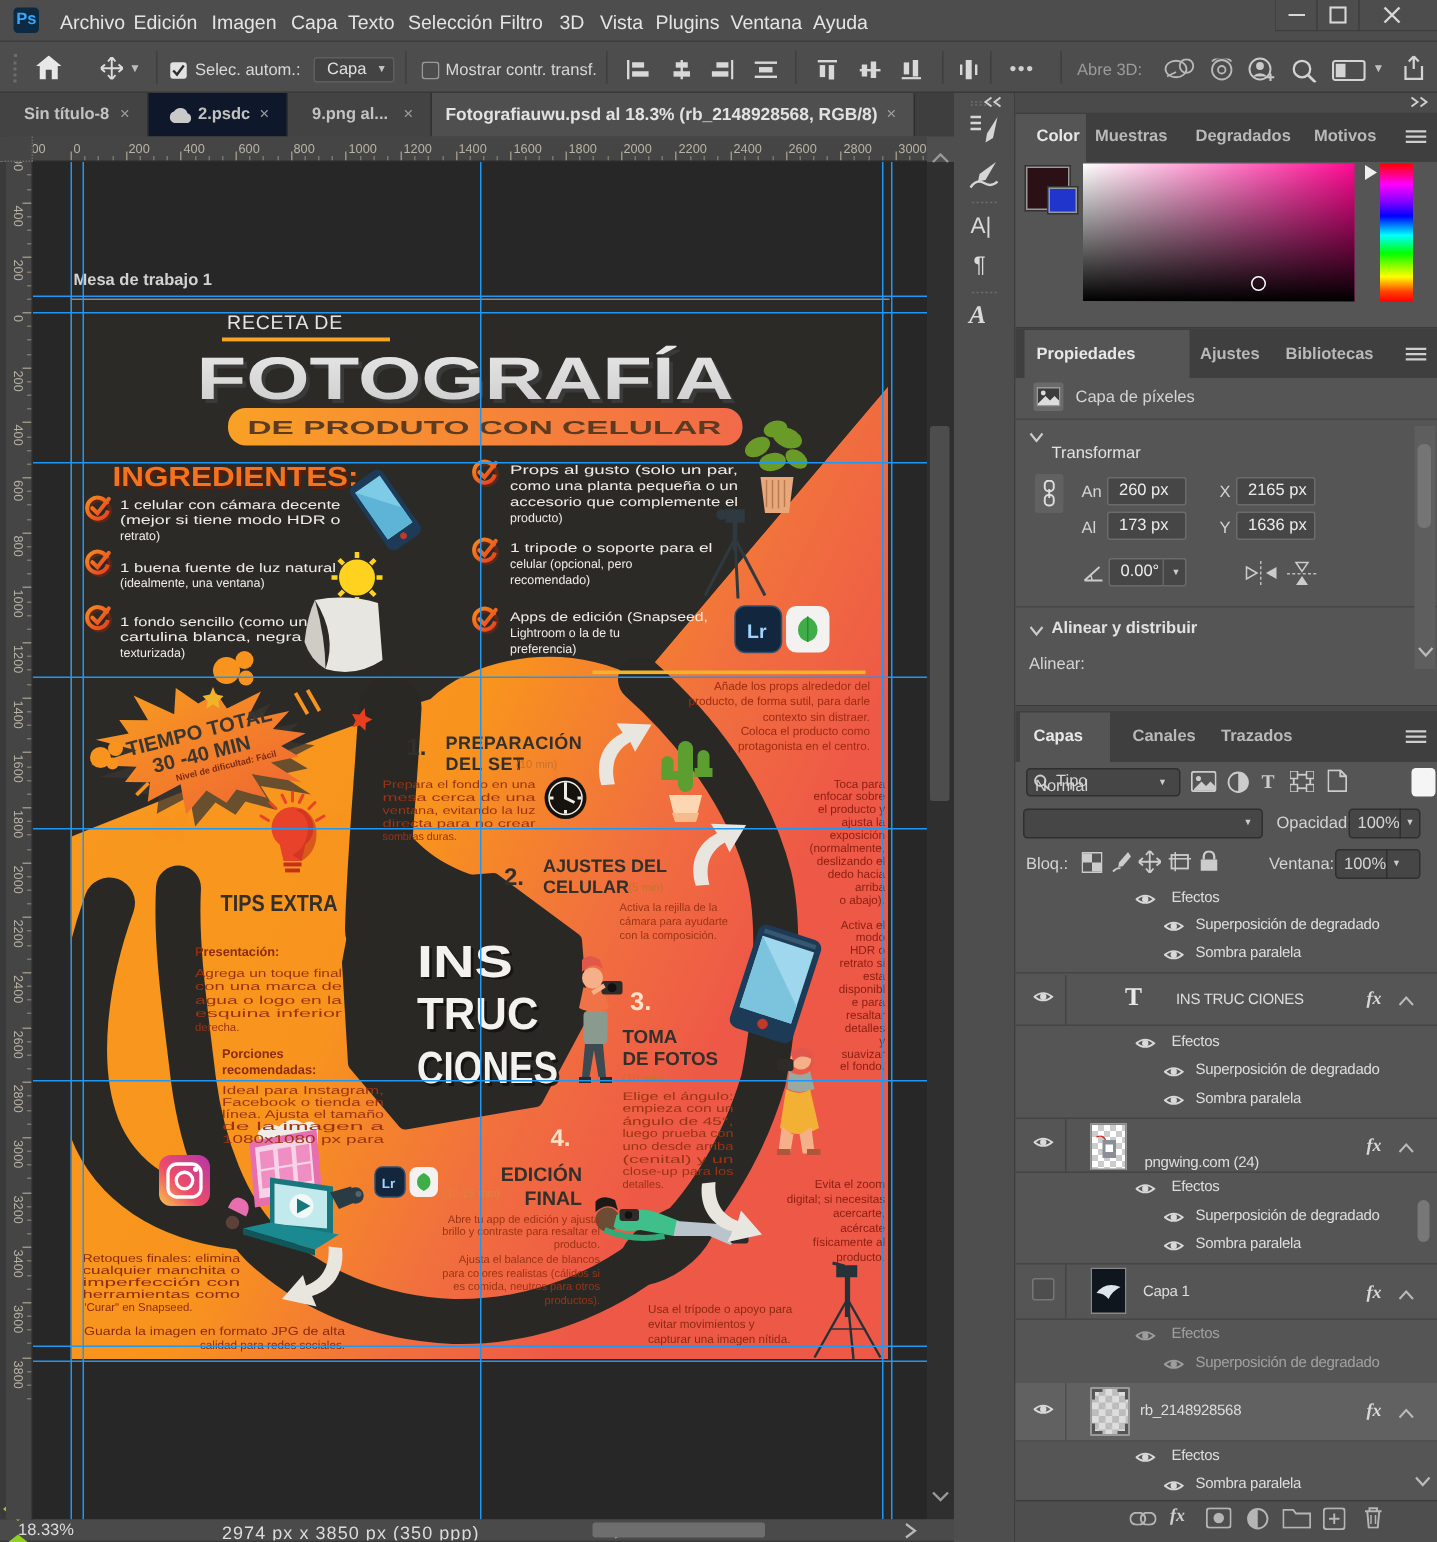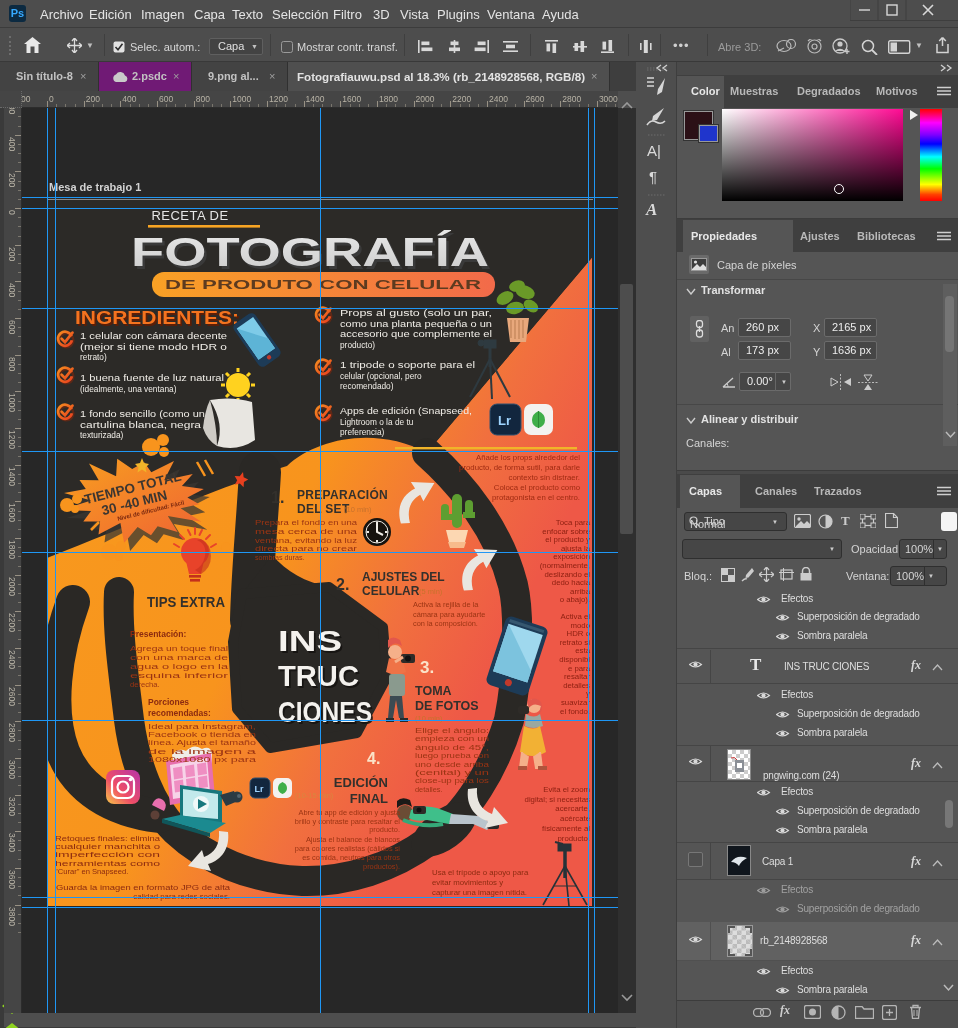--- a/index.html
+++ b/index.html
@@ -172,21 +172,21 @@
 <svg class="abs" style="left:934px;top:9px" width="17" height="17">
         <path d="M3,7 L3,15.5 L14,15.5 L14,7" fill="none" stroke="#d3d3d3" stroke-width="1.5"></path>
         <path d="M8.5,0.5 L8.5,9 M8.5,0.5 L5.2,4 M8.5,0.5 L11.8,4" fill="none" stroke="#d3d3d3" stroke-width="1.5"></path>
       </svg>
 </div>
 <div id="tabbar" class="abs"></div>
 <div class="tab" style="left:0px;width:99px;background:#434343;color:#c2c2c2">
 <span class="abs" style="left:16px;top:8px;font-weight:bold;">Sin título-8</span>
 <span class="abs" style="left:80px;top:8px;color:#9f9f9f">×</span>
 </div>
-<div class="tab" style="left:99px;width:93px;background:#701a75;color:#c2c2c2">
+<div class="tab" style="left:99px;width:93px;background:#0f172a;color:#c2c2c2">
 <svg class="abs" style="left:12px;top:9px" width="18" height="12">
         <path d="M5,11 A4,4 0 0 1 5,3.4 A5,5 0 0 1 14,4.5 A3.4,3.4 0 0 1 14,11 Z" fill="#c9c9c9"></path>
       </svg>
 <span class="abs" style="left:33px;top:8px;font-weight:bold;">2.psdc</span>
 <span class="abs" style="left:74px;top:8px;color:#9f9f9f">×</span>
 </div>
 <div class="tab" style="left:192px;width:96px;background:#434343;color:#c2c2c2">
 <span class="abs" style="left:16px;top:8px;font-weight:bold;">9.png al...</span>
 <span class="abs" style="left:77px;top:8px;color:#9f9f9f">×</span>
 </div>
@@ -827,20 +827,31 @@
 </div>
 <div id="vscroll" class="abs">
 <div class="abs" style="left:2px;top:176px;width:13px;height:250px;background:#4d4d4d;border-radius:2px"></div>
 <svg class="abs" style="left:3px;top:-6px" width="12" height="8">
         <path d="M1,6 L6,1 L11,6" fill="none" stroke="#9a9a9a" stroke-width="1.6"></path>
       </svg>
 <svg class="abs" style="left:3px;top:886px" width="12" height="8">
         <path d="M1,1 L6,6 L11,1" fill="none" stroke="#9a9a9a" stroke-width="1.6"></path>
       </svg>
 </div>
+<div id="statusbar" class="abs">
+<span class="abs" style="left:12px;top:1px">18.33%</span>
+<span class="abs" style="left:148px;top:2px;font-size:12px;letter-spacing:0.7px">2974 px x 3850 px (350 ppp)</span>
+<svg class="abs" style="left:408px;top:2px" width="10" height="11">
+        <path d="M2,1 L8,5.5 L2,10" fill="none" stroke="#c9c9c9" stroke-width="1.5"></path>
+      </svg>
+<div class="abs" style="left:395px;top:2px;width:115px;height:10px;background:#6e6e6e;border-radius:2px"></div>
+<svg class="abs" style="left:602px;top:2px" width="10" height="11">
+        <path d="M2,1 L8,5.5 L2,10" fill="none" stroke="#b9b9b9" stroke-width="1.5"></path>
+      </svg>
+</div>
 <div id="botedge" class="abs"></div>
 <svg class="abs" style="left:0px;top:995px" width="26" height="33">
 <path d="M12,3 L22,11 L12,19 L2,11 Z" fill="#8fd320"></path>
 <path d="M12,28 L21,35 L12,42 L3,35 Z" fill="#8fd320"></path>
 </svg>
 <div id="strip" class="abs">
 <svg class="abs" style="left:11px;top:5px" width="20" height="4">
         <path d="M0,1 L20,1 M0,3 L20,3" stroke="#6d6d6d" stroke-dasharray="1.5,1.5"></path>
       </svg>
 <svg class="abs" style="left:9px;top:14px" width="24" height="22">
@@ -893,21 +904,21 @@
 <svg class="abs" style="left:14px;top:196px" width="16" height="13">
         <rect x="0.5" y="0.5" width="15" height="12" fill="#3c3c3c" stroke="#999"></rect>
         <circle cx="4.5" cy="4" r="1.6" fill="#ddd"></circle>
         <path d="M1,11 L6,6 L9,9 L12,6 L15,9 L15,12 L1,12 Z" fill="#ddd"></path>
       </svg>
 <div class="lbl" style="left:40px;top:197px">Capa de píxeles</div>
 <div class="abs" style="left:0;top:217px;width:281px;height:1px;background:#474747"></div>
 <svg class="abs" style="left:9px;top:226px" width="10" height="7">
         <path d="M1,1 L5,6 L9,1" fill="none" stroke="#ccc" stroke-width="1.4"></path>
       </svg>
-<div class="lbl" style="left:24px;top:222px;font-weight:bold;color:#e2e2e2">Transformar</div>
+<div class="lbl" style="left:24px;top:234px;font-weight:normal;color:#e2e2e2">Transformar</div>
 <div class="abs" style="left:13px;top:254px;width:19px;height:26px;background:#616161;border-radius:2px"></div>
 <svg class="abs" style="left:17px;top:258px" width="11" height="18">
         <rect x="2.5" y="0.5" width="6" height="7" rx="2.5" fill="none" stroke="#ddd" stroke-width="1.3"></rect>
         <rect x="2.5" y="10" width="6" height="7" rx="2.5" fill="none" stroke="#ddd" stroke-width="1.3"></rect>
         <line x1="5.5" y1="6" x2="5.5" y2="12" stroke="#ddd" stroke-width="1.3"></line>
       </svg>
 <div class="lbl" style="left:44px;top:260px">An</div>
 <div class="field" style="left:61px;top:256px;width:53px;height:19px">
         <span style="position:absolute;left:7px;top:2px">260 px</span>
       </div>
@@ -940,21 +951,21 @@
 <svg class="abs" style="left:181px;top:312px" width="20" height="17">
         <path d="M0,8.5 L20,8.5" stroke="#bbb" stroke-dasharray="2,1.5"></path>
         <path d="M6,1 L10,7 L14,1 Z" fill="none" stroke="#ccc"></path>
         <path d="M6,16 L10,10 L14,16 Z" fill="#ccc"></path>
       </svg>
 <div class="abs" style="left:0;top:342px;width:281px;height:1px;background:#474747"></div>
 <svg class="abs" style="left:9px;top:355px" width="10" height="7">
         <path d="M1,1 L5,6 L9,1" fill="none" stroke="#ccc" stroke-width="1.4"></path>
       </svg>
 <div class="lbl" style="left:24px;top:351px;font-weight:bold;color:#e2e2e2">Alinear y distribuir</div>
-<div class="lbl" style="left:9px;top:375px">Canales:</div>
+<div class="lbl" style="left:9px;top:375px">Alinear:</div>
 <div class="abs" style="left:266px;top:222px;width:14px;height:162px;background:#5e5e5e"></div>
 <div class="abs" style="left:268px;top:234px;width:9px;height:56px;background:#757575;border-radius:4px"></div>
 <svg class="abs" style="left:268px;top:369px" width="11" height="8">
         <path d="M1,1 L5.5,6 L10,1" fill="none" stroke="#bbb" stroke-width="1.5"></path>
       </svg>
 <div class="abs" style="left:0;top:408px;width:281px;height:1px;background:#3c3c3c"></div>
 <div class="abs" style="left:0;top:409px;width:281px;height:3px;background:#4a4a4a"></div>
 <div class="abs" style="left:0;top:412px;width:281px;height:34px;background:#3f3f3f"></div>
 <div class="abs" style="left:3px;top:413px;width:60px;height:33px;background:#555"></div>
 <div class="ptab" style="left:12px;top:423px;color:#e8e8e8">Capas</div>

